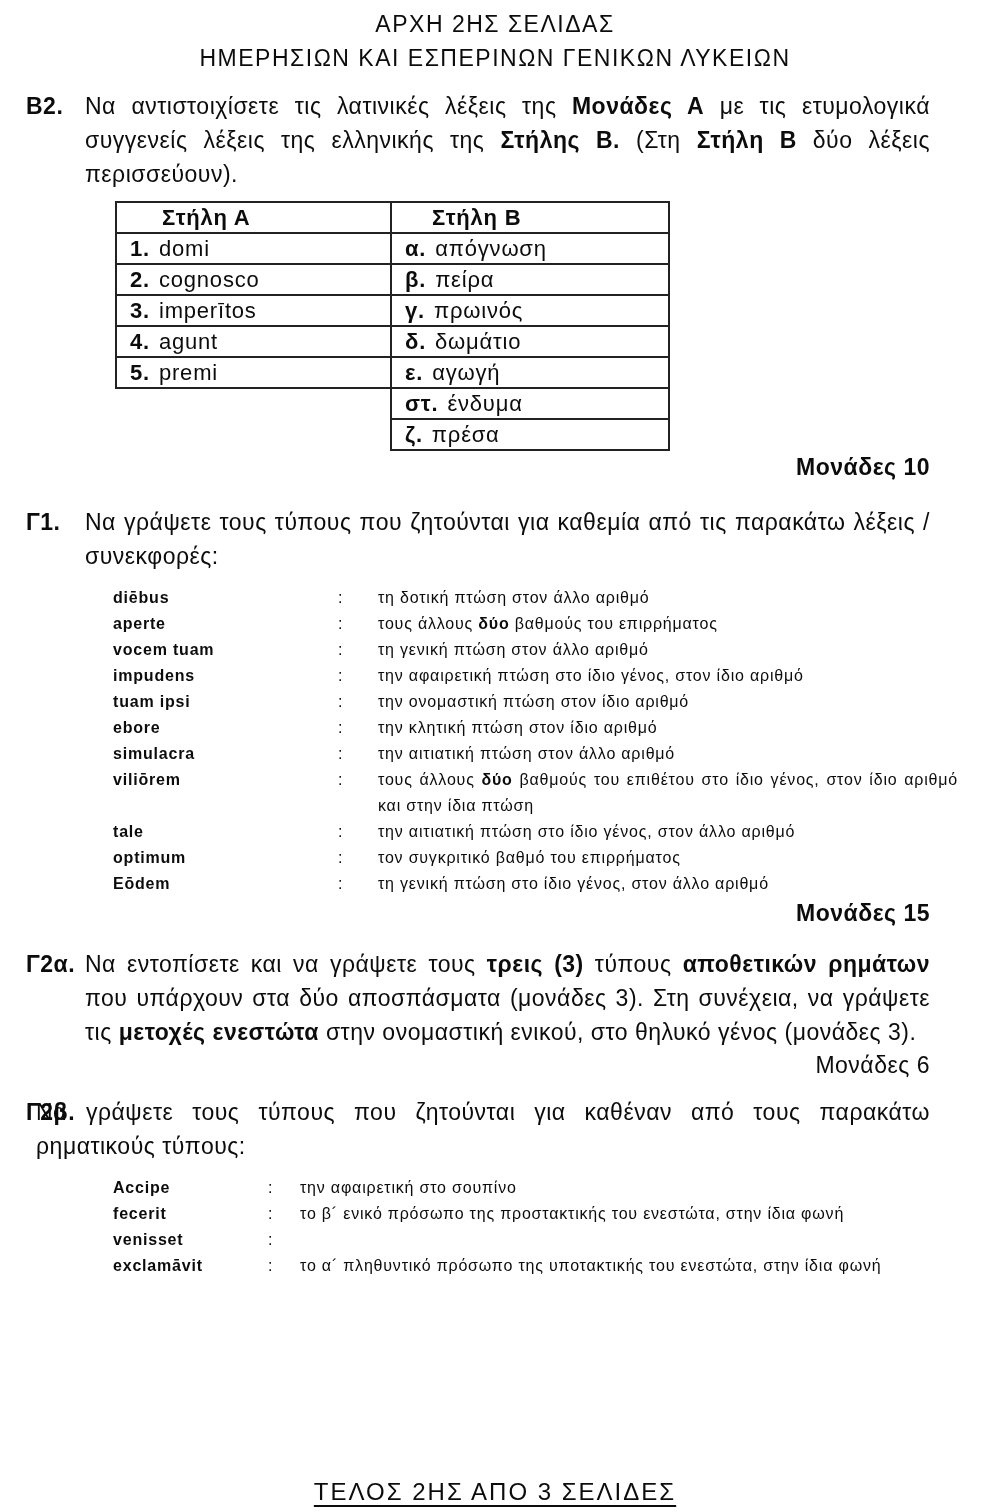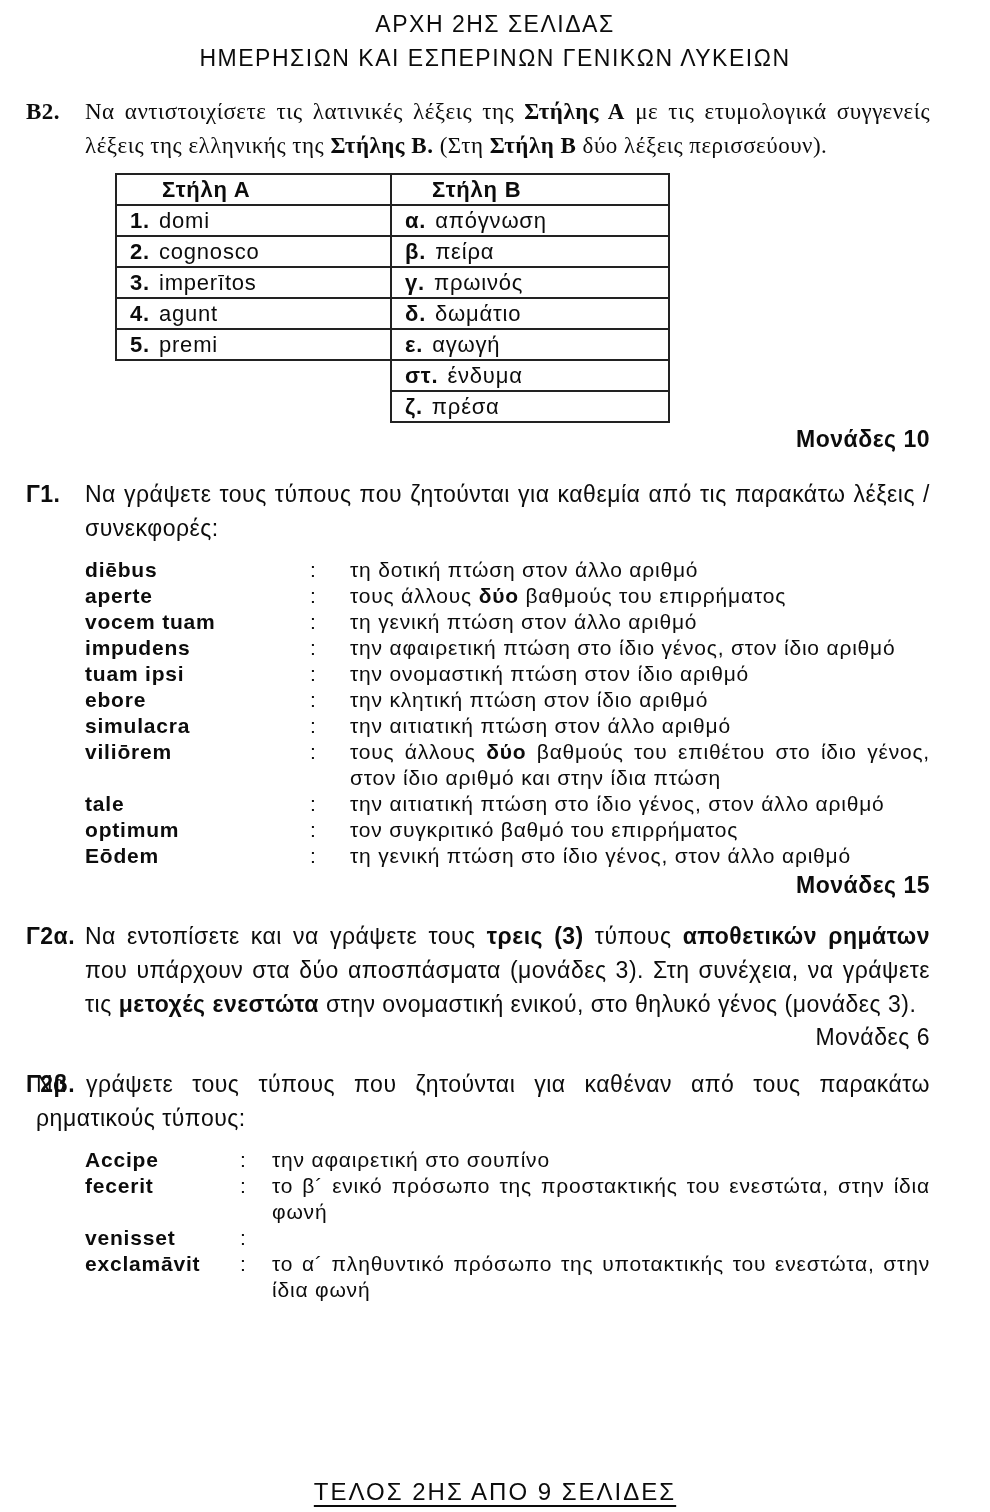--- a/index.html
+++ b/index.html
@@ -12,21 +12,21 @@
     font-size: 23px; letter-spacing: 0.5px;
   }
   b { font-weight: 700; }
 
   .page-header { padding-top: 7px; text-align: center; line-height: 34px; letter-spacing: 1.5px; }
 
   .section { position: relative; padding-left: 85px; padding-right: 60px; }
   .sec-label { position: absolute; left: 26px; top: 0; font-weight: 700; line-height: 34px; }
   .sec-text { margin: 0; text-align: justify; line-height: 34px; }
 
-  .b2 { margin-top: 20px; font-family: Liberation Serif, serif; }
+  .b2 { margin-top: 14px; }
 
   .match-table { margin-top: 10px; margin-left: 115px; display: flex; align-items: flex-start; }
   .tcol { display: flex; flex-direction: column; }
   .tcol-a { width: 277px; }
   .tcol-b { width: 280px; margin-left: -2px; }
   .tcell {
     height: 31px; border: 2px solid #222222; border-top: 0;
     display: flex; align-items: center; padding-left: 13px;
     font-size: 22px; letter-spacing: 0.8px;
   }
@@ -36,21 +36,21 @@
   .tcol-b .thead { padding-left: 40px; }
   .tcell b { margin-right: 9px; }
 
   .points { text-align: right; padding-right: 60px; line-height: 28px; margin-top: 2px; }
   .points.bold { font-weight: 700; }
 
   .g1 { margin-top: 24px; }
   .g2a { margin-top: 20px; }
   .g2b { margin-top: 16px; padding-left: 36px; }
 
-  .glist { margin-left: 85px; width: 845px; font-size: 21px; line-height: 26px; letter-spacing: 0.8px; margin-top: 12px; }
+  .glist { margin-left: 113px; width: 845px; font-size: 16px; line-height: 26px; letter-spacing: 0.8px; margin-top: 12px; }
   .g-item { display: flex; }
   .g-term { font-weight: 700; flex-shrink: 0; }
   .g-colon { flex-shrink: 0; }
   .g-desc { flex: 1; text-align: justify; }
   .g1-list .g-term { width: 225px; }
   .g1-list .g-colon { width: 40px; }
   .g2b-list .g-term { width: 155px; }
   .g2b-list .g-colon { width: 32px; }
 
   .page-footer {
@@ -62,21 +62,21 @@
 </head>
 <body>
 
 <div class="page-header">
   <div>ΑΡΧΗ 2ΗΣ ΣΕΛΙΔΑΣ</div>
   <div>ΗΜΕΡΗΣΙΩΝ ΚΑΙ ΕΣΠΕΡΙΝΩΝ ΓΕΝΙΚΩΝ ΛΥΚΕΙΩΝ</div>
 </div>
 
 <div class="section b2">
   <span class="sec-label">Β2.</span>
-  <p class="sec-text"><span>Να αντιστοιχίσετε τις λατινικές λέξεις της </span><b>Στήλης Α</b><span> με τις ετυμολογικά συγγενείς λέξεις της ελληνικής της </span><b>Στήλης Β.</b><span> (Στη </span><b>Στήλη Β</b><span> δύο λέξεις περισσεύουν).</span></p>
+  <p class="sec-text"><span>Να αντιστοιχίσετε τις λατινικές λέξεις της </span><b>Μονάδες Α</b><span> με τις ετυμολογικά συγγενείς λέξεις της ελληνικής της </span><b>Στήλης Β.</b><span> (Στη </span><b>Στήλη Β</b><span> δύο λέξεις περισσεύουν).</span></p>
 </div>
 
 <div class="match-table">
   <div class="tcol tcol-a" id="col-a">
       <div class="tcell thead first">Στήλη Α</div>
       <div class="tcell">
         <b>1.</b>
         <span>domi</span>
       </div>
       <div class="tcell">
@@ -223,13 +223,13 @@
       <div class="g-term">venisset</div>
       <div class="g-colon">:</div>
     </div>
     <div class="g-item">
       <div class="g-term">exclamāvit</div>
       <div class="g-colon">:</div>
       <div class="g-desc"><span>το α´ πληθυντικό πρόσωπο της υποτακτικής του ενεστώτα, στην ίδια φωνή</span></div>
     </div>
   </div>
 
-<div class="page-footer">ΤΕΛΟΣ 2ΗΣ ΑΠΟ 9 ΣΕΛΙΔΕΣ</div>
+<div class="page-footer">ΤΕΛΟΣ 2ΗΣ ΑΠΟ 3 ΣΕΛΙΔΕΣ</div>
 
 </body></html>

